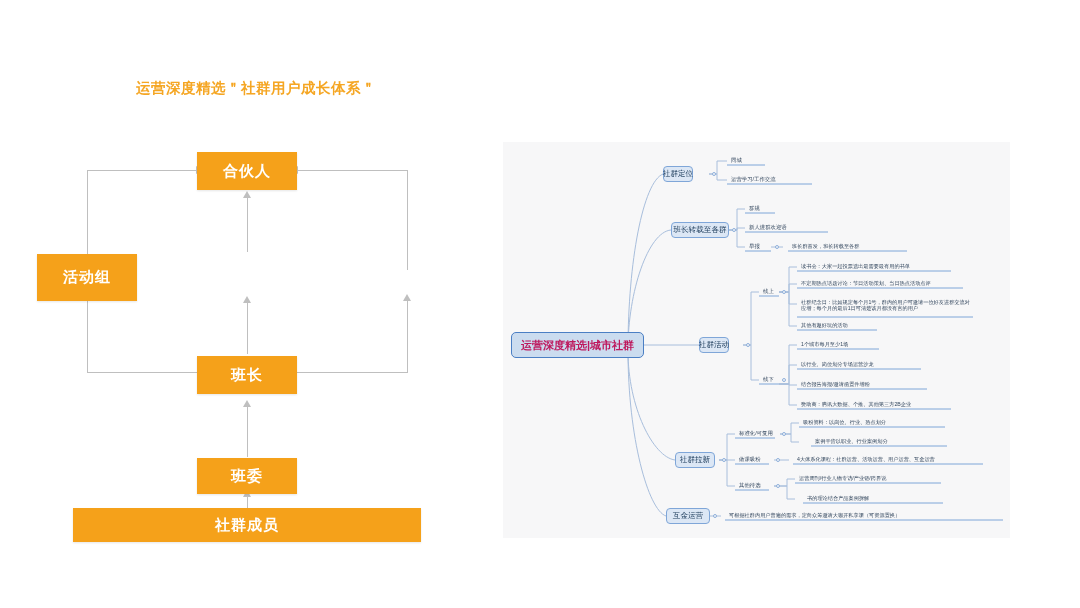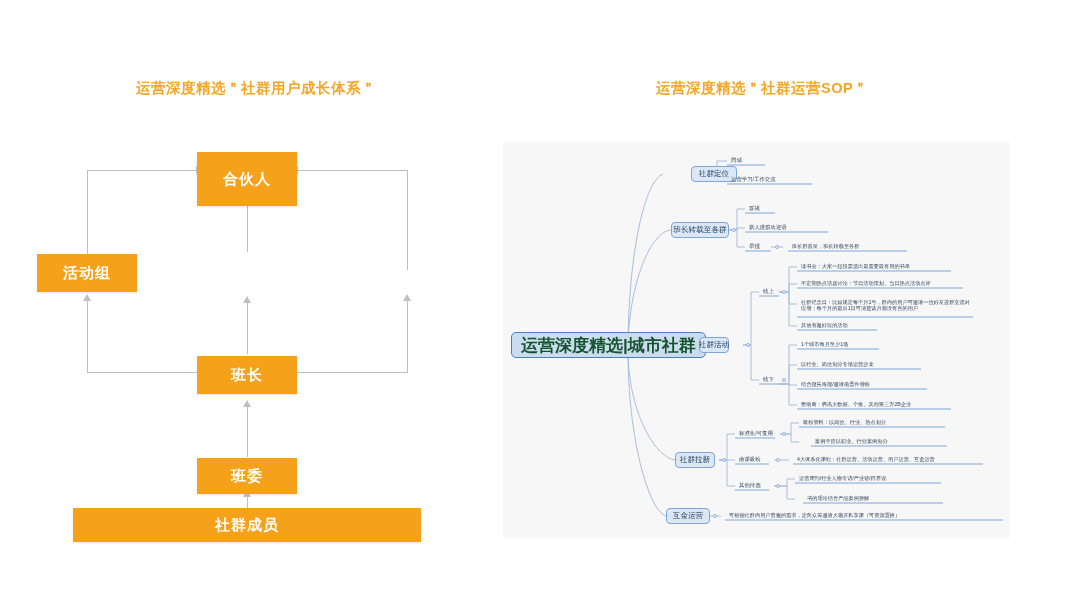--- a/index.html
+++ b/index.html
@@ -51,21 +51,21 @@
     position:absolute;left:503px;top:142px;width:507px;height:396px;
     background:#F7F7F8;overflow:hidden;
   }
   .mm-svg{position:absolute;left:0;top:0;width:507px;height:396px;}
   .node{
     position:absolute;box-sizing:border-box;white-space:nowrap;
     display:flex;align-items:center;
   }
   .n-root{
     background:#CBDCEF;border:1.6px solid #4B7FC4;border-radius:5px;
-    color:#14532d;font-weight:bold;font-size:17px;
+    color:#be185d;font-weight:bold;font-size:11px;
     padding:0 9px;height:26px;justify-content:center;
   }
   .n-l1{
     background:#DCE7F5;border:1px solid #7FA6D8;border-radius:4px;
     color:#22405F;font-size:7.6px;padding:0 6px;height:16px;
     justify-content:center;
   }
   .n-l2{
     color:#33475E;font-size:5.4px;height:11px;padding:0 2px;
   }
@@ -81,21 +81,20 @@
     border:.8px solid #8FB0DB;background:#F7F7F8;box-sizing:border-box;
   }
 </style>
 </head>
 <body>
 
 <div class="canvas">
 
   <div class="title" id="title-left">运营深度精选＂社群用户成长体系＂</div>
 
-  <div class="title" id="title-right">运营深度精选＂社群运营SOP＂</div>
 
   <div class="org">
 
     <div class="oline ovt" style="left:87px;top:170px;height:100px;"></div>
     <div class="oline ohz" style="left:87px;top:170px;width:110px;"></div>
     <div class="arrow-right" style="left:196px;top:166px;"></div>
 
     <div class="oline ovt" style="left:407px;top:170px;height:100px;"></div>
     <div class="oline ohz" style="left:297px;top:170px;width:110px;"></div>
     <div class="arrow-left" style="left:291px;top:166px;"></div>
@@ -113,23 +112,23 @@
 
     <div class="oline ovt" style="left:247px;top:300px;height:54px;"></div>
     <div class="arrow-up" style="left:243px;top:296px;"></div>
 
     <div class="oline ovt" style="left:247px;top:404px;height:53px;"></div>
     <div class="arrow-up" style="left:243px;top:400px;"></div>
 
     <div class="oline ovt" style="left:247px;top:494px;height:16px;"></div>
     <div class="arrow-up" style="left:243px;top:490px;"></div>
 
-    <div class="obox" style="left:197px;top:152px;width:100px;height:54px;">合伙人</div>
-
-    <div class="obox" style="left:37px;top:254px;width:100px;height:38px;">活动组</div>
+    <div class="obox" style="left:197px;top:152px;width:100px;height:38px;">合伙人</div>
+
+    <div class="obox" style="left:37px;top:254px;width:100px;height:47px;">活动组</div>
 
 
 
     <div class="obox" style="left:197px;top:356px;width:100px;height:38px;">班长</div>
 
     <div class="obox" style="left:197px;top:458px;width:100px;height:36px;">班委</div>
 
     <div class="obox" style="left:73px;top:508px;width:348px;height:34px;">社群成员</div>
   </div>
 
@@ -207,21 +206,21 @@
         <path d="M292,341 L438,341" stroke="#7FA6D8"></path>
         <path d="M300,361 L440,361" stroke="#7FA6D8"></path>
 
         <path d="M207,374 L218,374"></path>
         <path d="M222,378 L500,378" stroke="#7FA6D8"></path>
       </g>
     </svg>
 
     <div class="node n-root" style="left:8px;top:190px;">运营深度精选|城市社群</div>
 
-    <div class="node n-l1" style="left:160px;top:24px;width:46px;margin-left:28px;">社群定位</div>
+    <div class="node n-l1" style="left:160px;top:24px;width:30px;">社群定位</div>
     <div class="node n-l2" style="left:226px;top:13px;">同城</div>
     <div class="node n-l2" style="left:226px;top:32px;">运营学习/工作交流</div>
     <div class="bullet" style="left:209px;top:30px;"></div>
 
     <div class="node n-l1" style="left:168px;top:80px;width:58px;">班长转载至各群</div>
     <div class="node n-l2" style="left:244px;top:61px;">群规</div>
     <div class="node n-l2" style="left:244px;top:80px;">新人进群欢迎语</div>
     <div class="node n-l2" style="left:244px;top:99px;">早报</div>
     <div class="node n-l3" style="left:287px;top:99px;">班长群首发，班长转载至各群</div>
     <div class="bullet" style="left:229px;top:86px;"></div>

